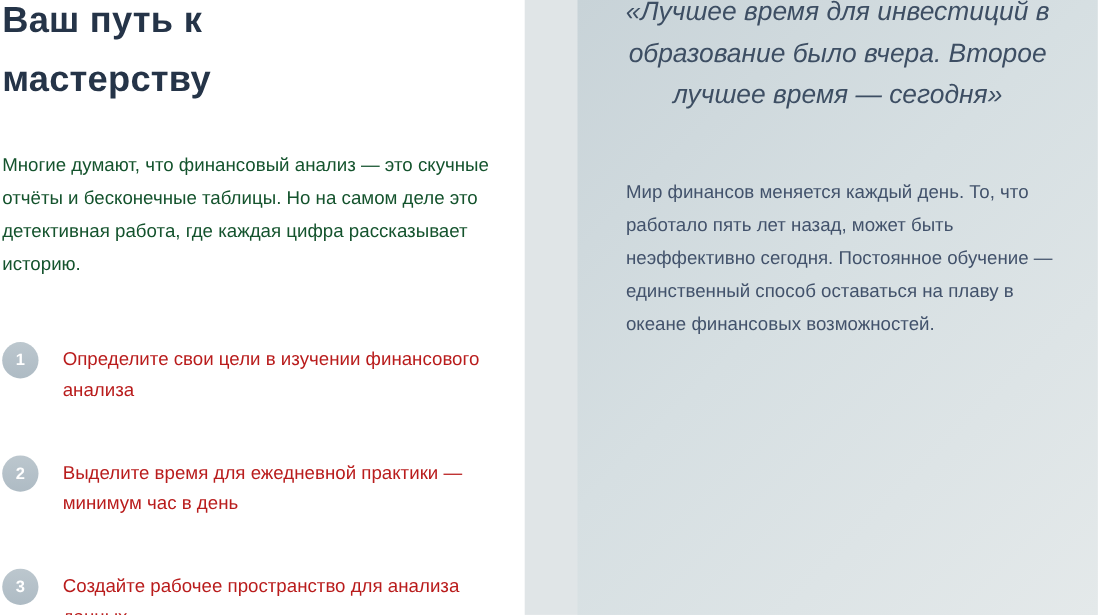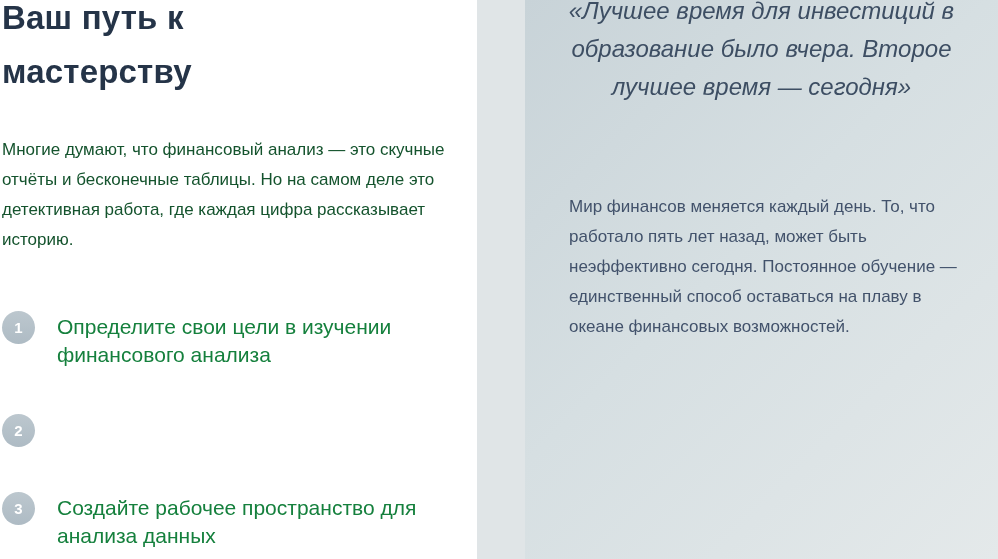--- a/index.html
+++ b/index.html
@@ -47,22 +47,22 @@
     width: 33px; height: 33px;
     border-radius: 50%;
     background: linear-gradient(180deg, #bcc7ce 0%, #aebbc4 100%);
     color: #ffffff;
     font-size: 15px; font-weight: 700;
     display: flex; align-items: center; justify-content: center;
   }
   .step-text {
     margin-top: 2px;
     width: 392px;
-    font-size: 21px; line-height: 28px;
-    color: #15803d;
+    font-size: 17px; line-height: 28px;
+    color: #b91c1c;
   }
 
   
   .right-bg {
     position: absolute; left: 477px; top: 0;
     width: 521px; height: 559px;
     background: #e0e5e7;
   }
   .quote-card {
     position: absolute; left: 525px; top: 0;
@@ -71,21 +71,21 @@
   }
   .quote-text {
     margin: -8px auto 0 auto;
     width: 440px;
     font-size: 24px; line-height: 38px;
     font-style: italic;
     text-align: center;
     color: #3d4e63;
   }
   .quote-body {
-    margin-top: 86px;
+    margin-top: 54px;
     margin-left: 44px;
     width: 402px;
     font-size: 17px; line-height: 30px;
     text-align: left;
     color: #42526b;
   }
 </style>
 </head>
 <body>
 
@@ -96,20 +96,21 @@
 
     <p class="intro-text">Многие думают, что финансовый анализ — это скучные отчёты и бесконечные таблицы. Но на самом деле это детективная работа, где каждая цифра рассказывает историю.</p>
 
     <ul class="steps-list">
       <li class="step-item">
         <span class="step-circle">1</span>
         <span class="step-text">Определите свои цели в изучении финансового анализа</span>
       </li>
       <li class="step-item">
         <span class="step-circle">2</span>
+        <span class="step-text">Выделите время для ежедневной практики — минимум час в день</span>
       </li>
       <li class="step-item">
         <span class="step-circle">3</span>
         <span class="step-text">Создайте рабочее пространство для анализа данных</span>
       </li>
     </ul>
   </section>
 
   <div class="right-bg"></div>
 

